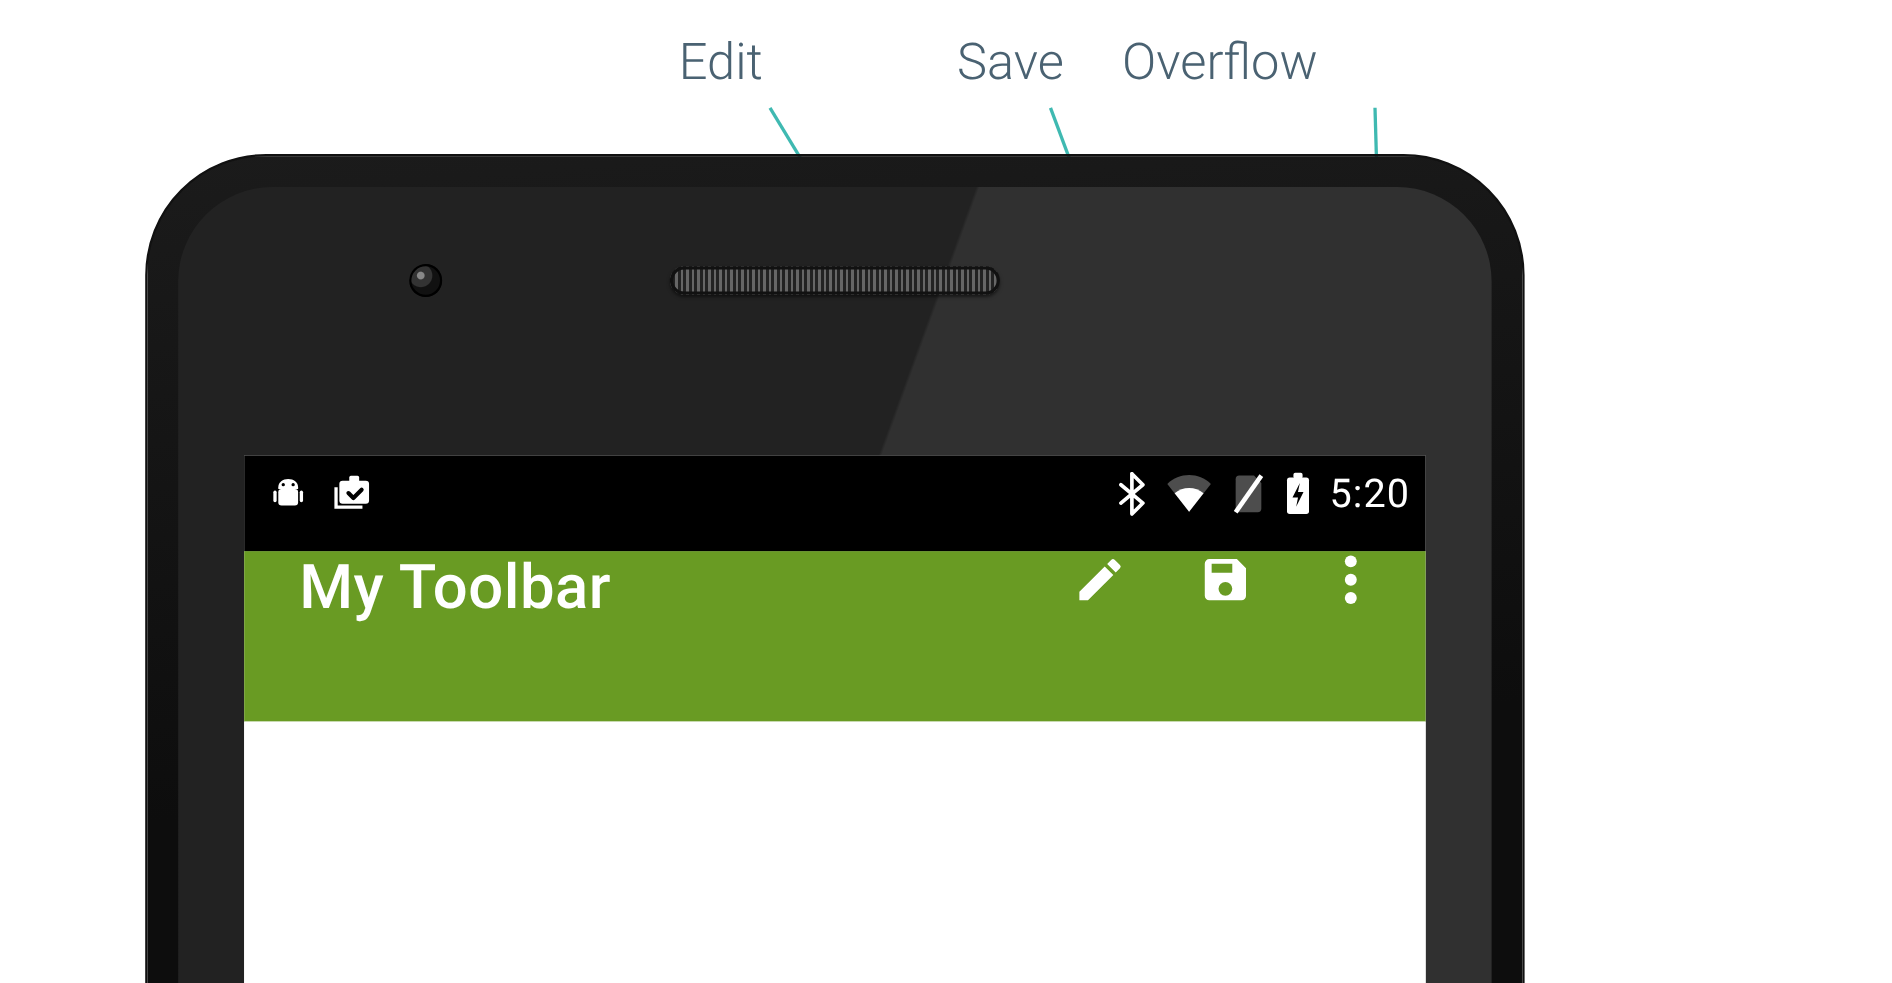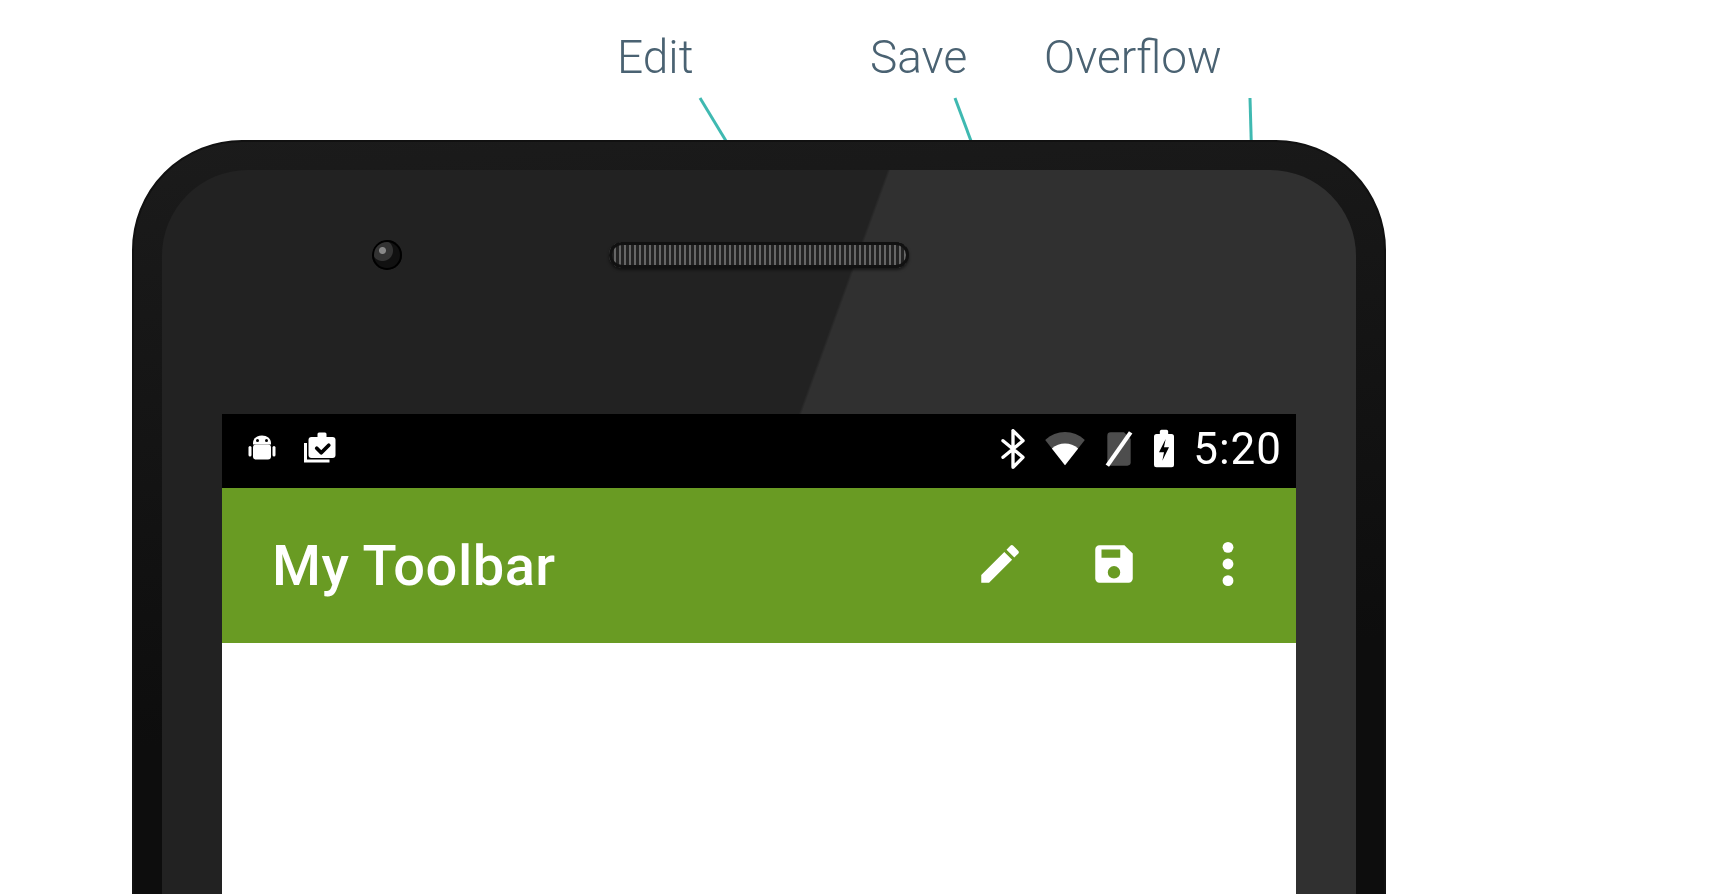--- a/index.html
+++ b/index.html
@@ -43,38 +43,38 @@
     left:60px;right:60px;top:244px;bottom:0;
     background:#fff;
   }
   
   .statusbar{
     height:70px;
     background:#000;
     color:#fff;
     display:flex;
     align-items:center;
-    padding:0 14px 4px 22px;
-    font-size:44px;
+    padding:0 14px 17px 22px;
+    font-size:36px;
     font-weight:400;
     letter-spacing:1px;
     position:relative;
   }
   .status-left{display:flex;gap:18px;align-items:center;}
   .status-right{margin-left:auto;display:flex;gap:16px;align-items:center;}
   .status-right svg, .status-left svg {display:block}
   .clock{font-family:inherit;}
   
   
   .toolbar{
     height:155px;
     background:#699b23;
     color:#fff;
     display:flex;
-    align-items:center;
+    align-items:flex-start;
     padding:0 22px 0 50px;
   }
   .toolbar-title{
     font-size:56px;
     font-weight:500;
     letter-spacing:.5px;
   }
   .toolbar-actions{
     margin-left:auto;
     display:flex;
@@ -95,21 +95,21 @@
   
   svg.anno{position:absolute;top:0;left:0;pointer-events:none;}
 </style>
 </head>
 <body>
 
 <div class="stage">
 
   <div class="label" style="left:597px">Edit</div>
   <div class="label" style="left:850px">Save</div>
-  <div class="label" style="left:1024px">Overflow</div>
+  <div class="label" style="left:1000px">Overflow</div>
 
   <svg class="anno" width="1720" height="894">
     <line x1="700" y1="98" x2="962" y2="530" stroke="#3fb9b1" stroke-width="3"></line>
     <line x1="955" y1="98" x2="1111" y2="516" stroke="#3fb9b1" stroke-width="3"></line>
     <line x1="1250" y1="98" x2="1262" y2="516" stroke="#3fb9b1" stroke-width="3"></line>
   </svg>
 
   <div class="phone">
     <div class="phone-face">
       <div class="speaker"></div>

